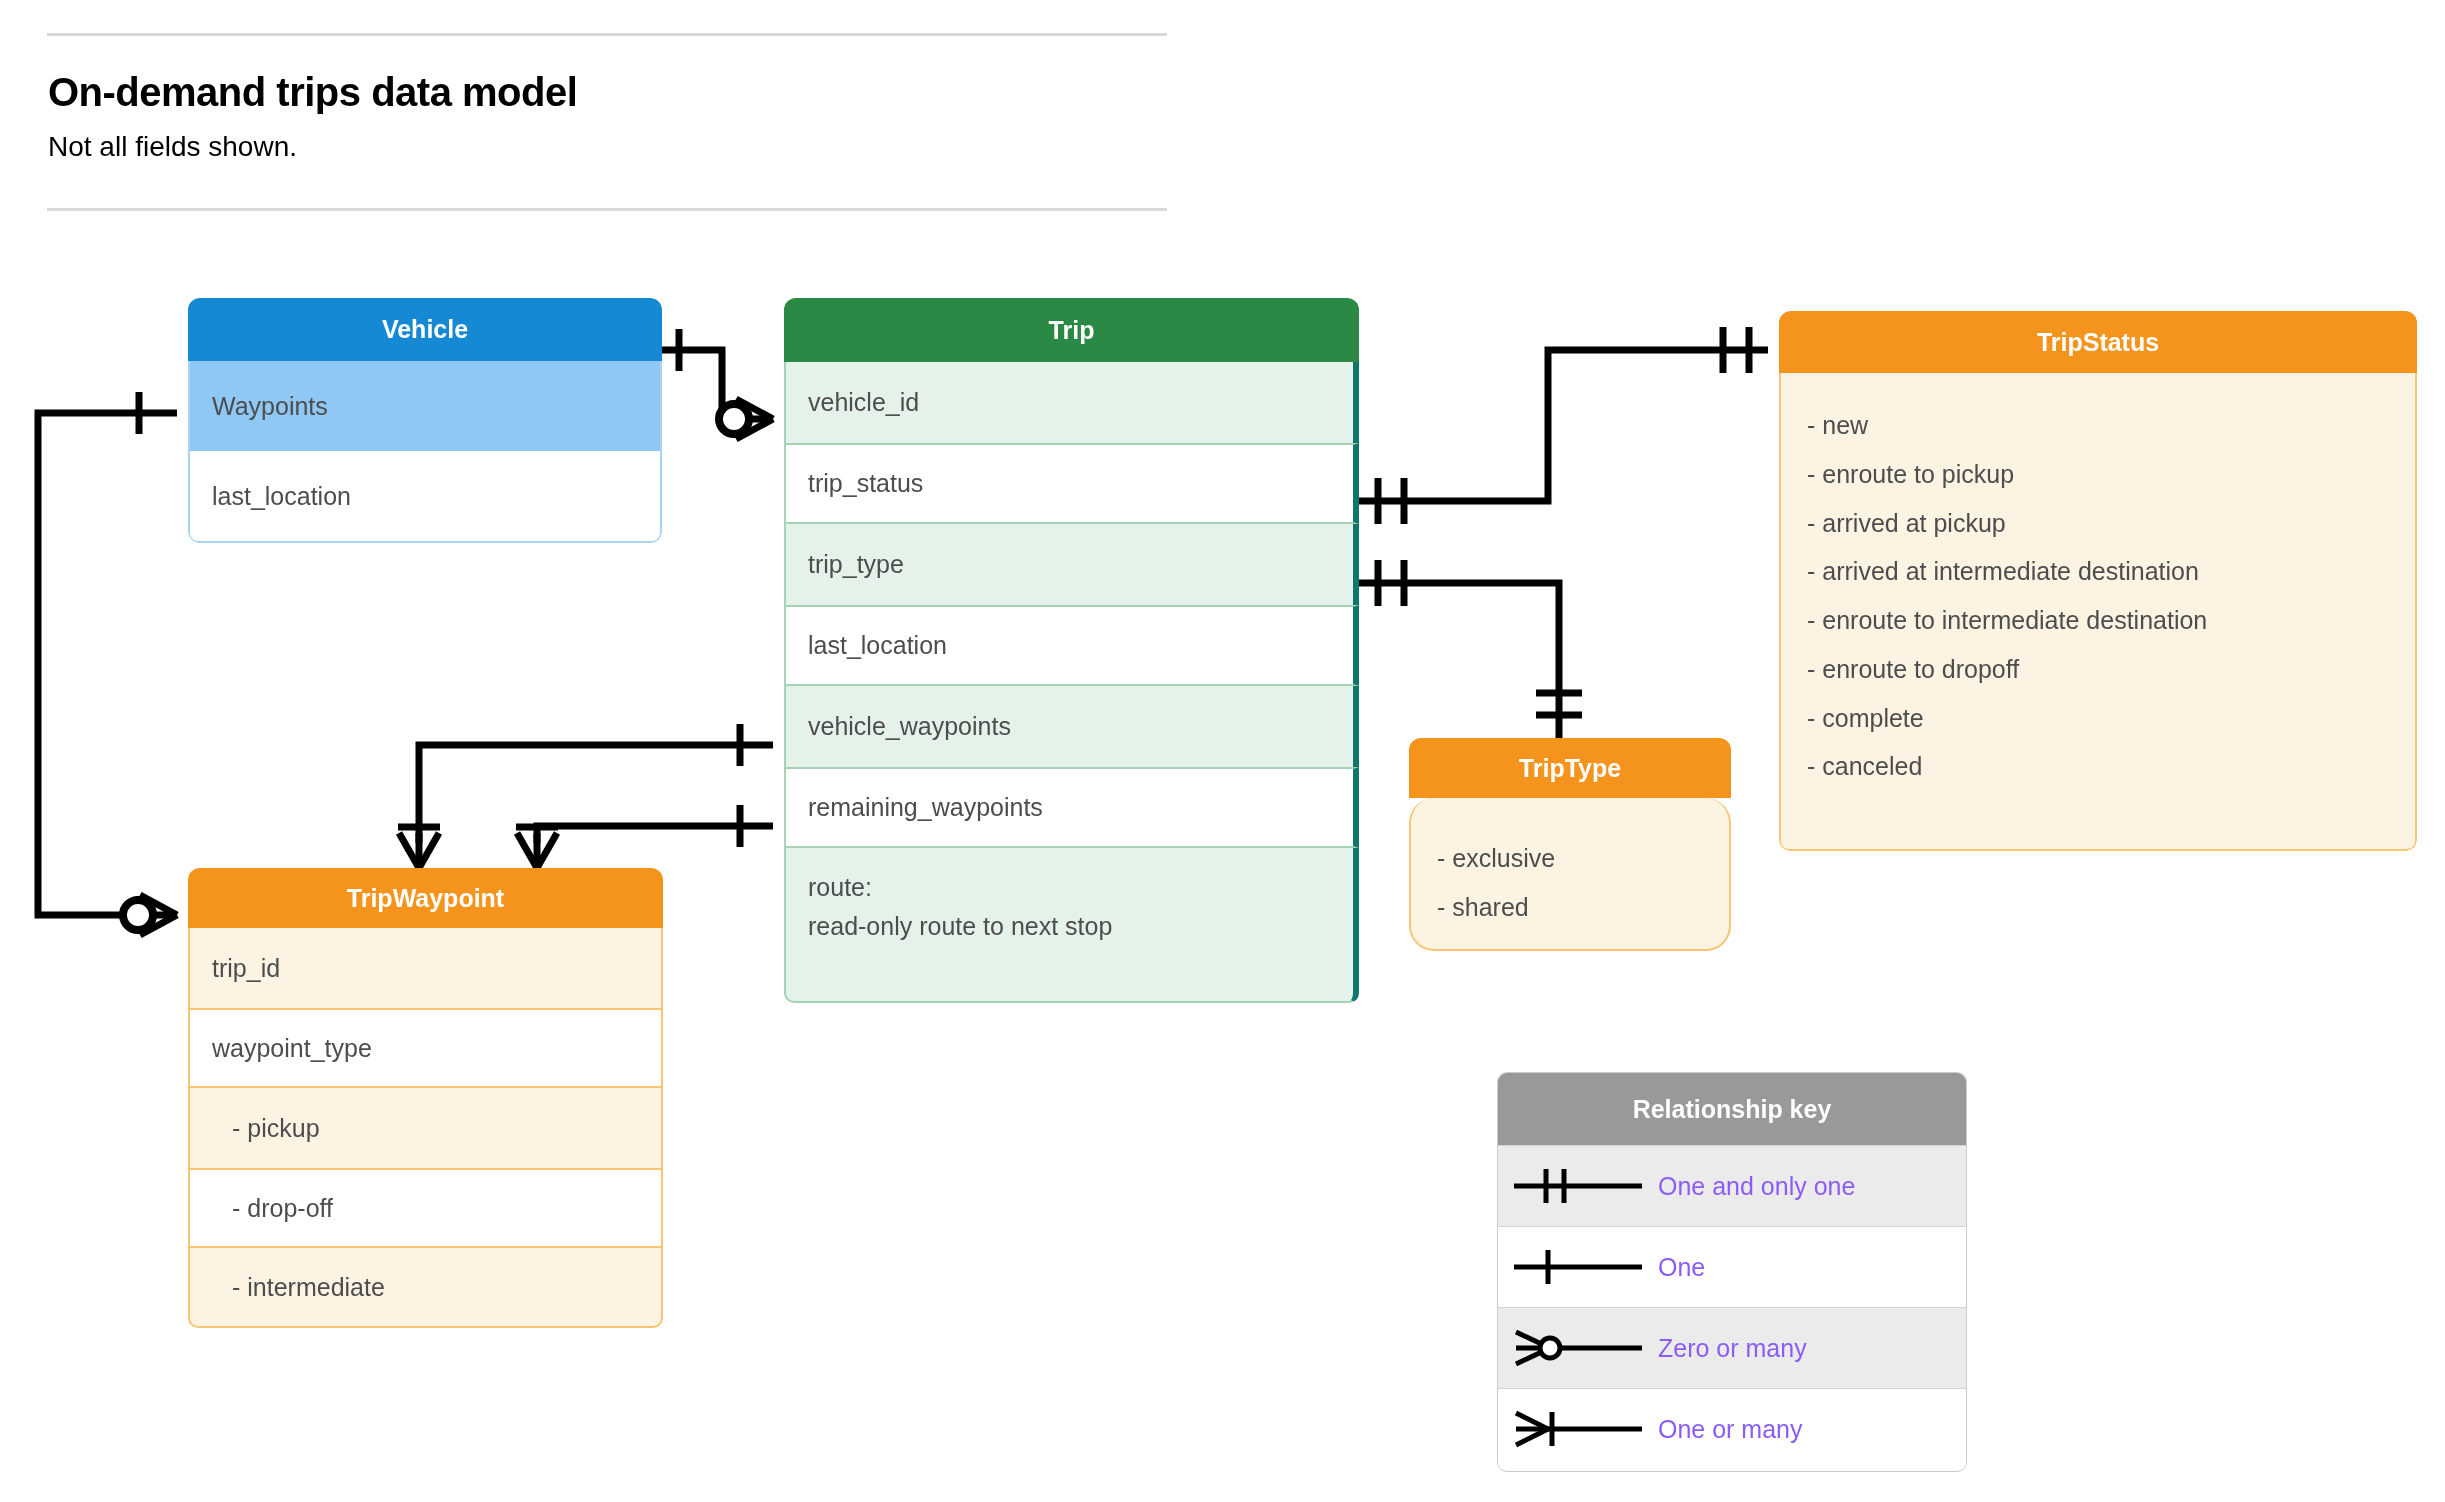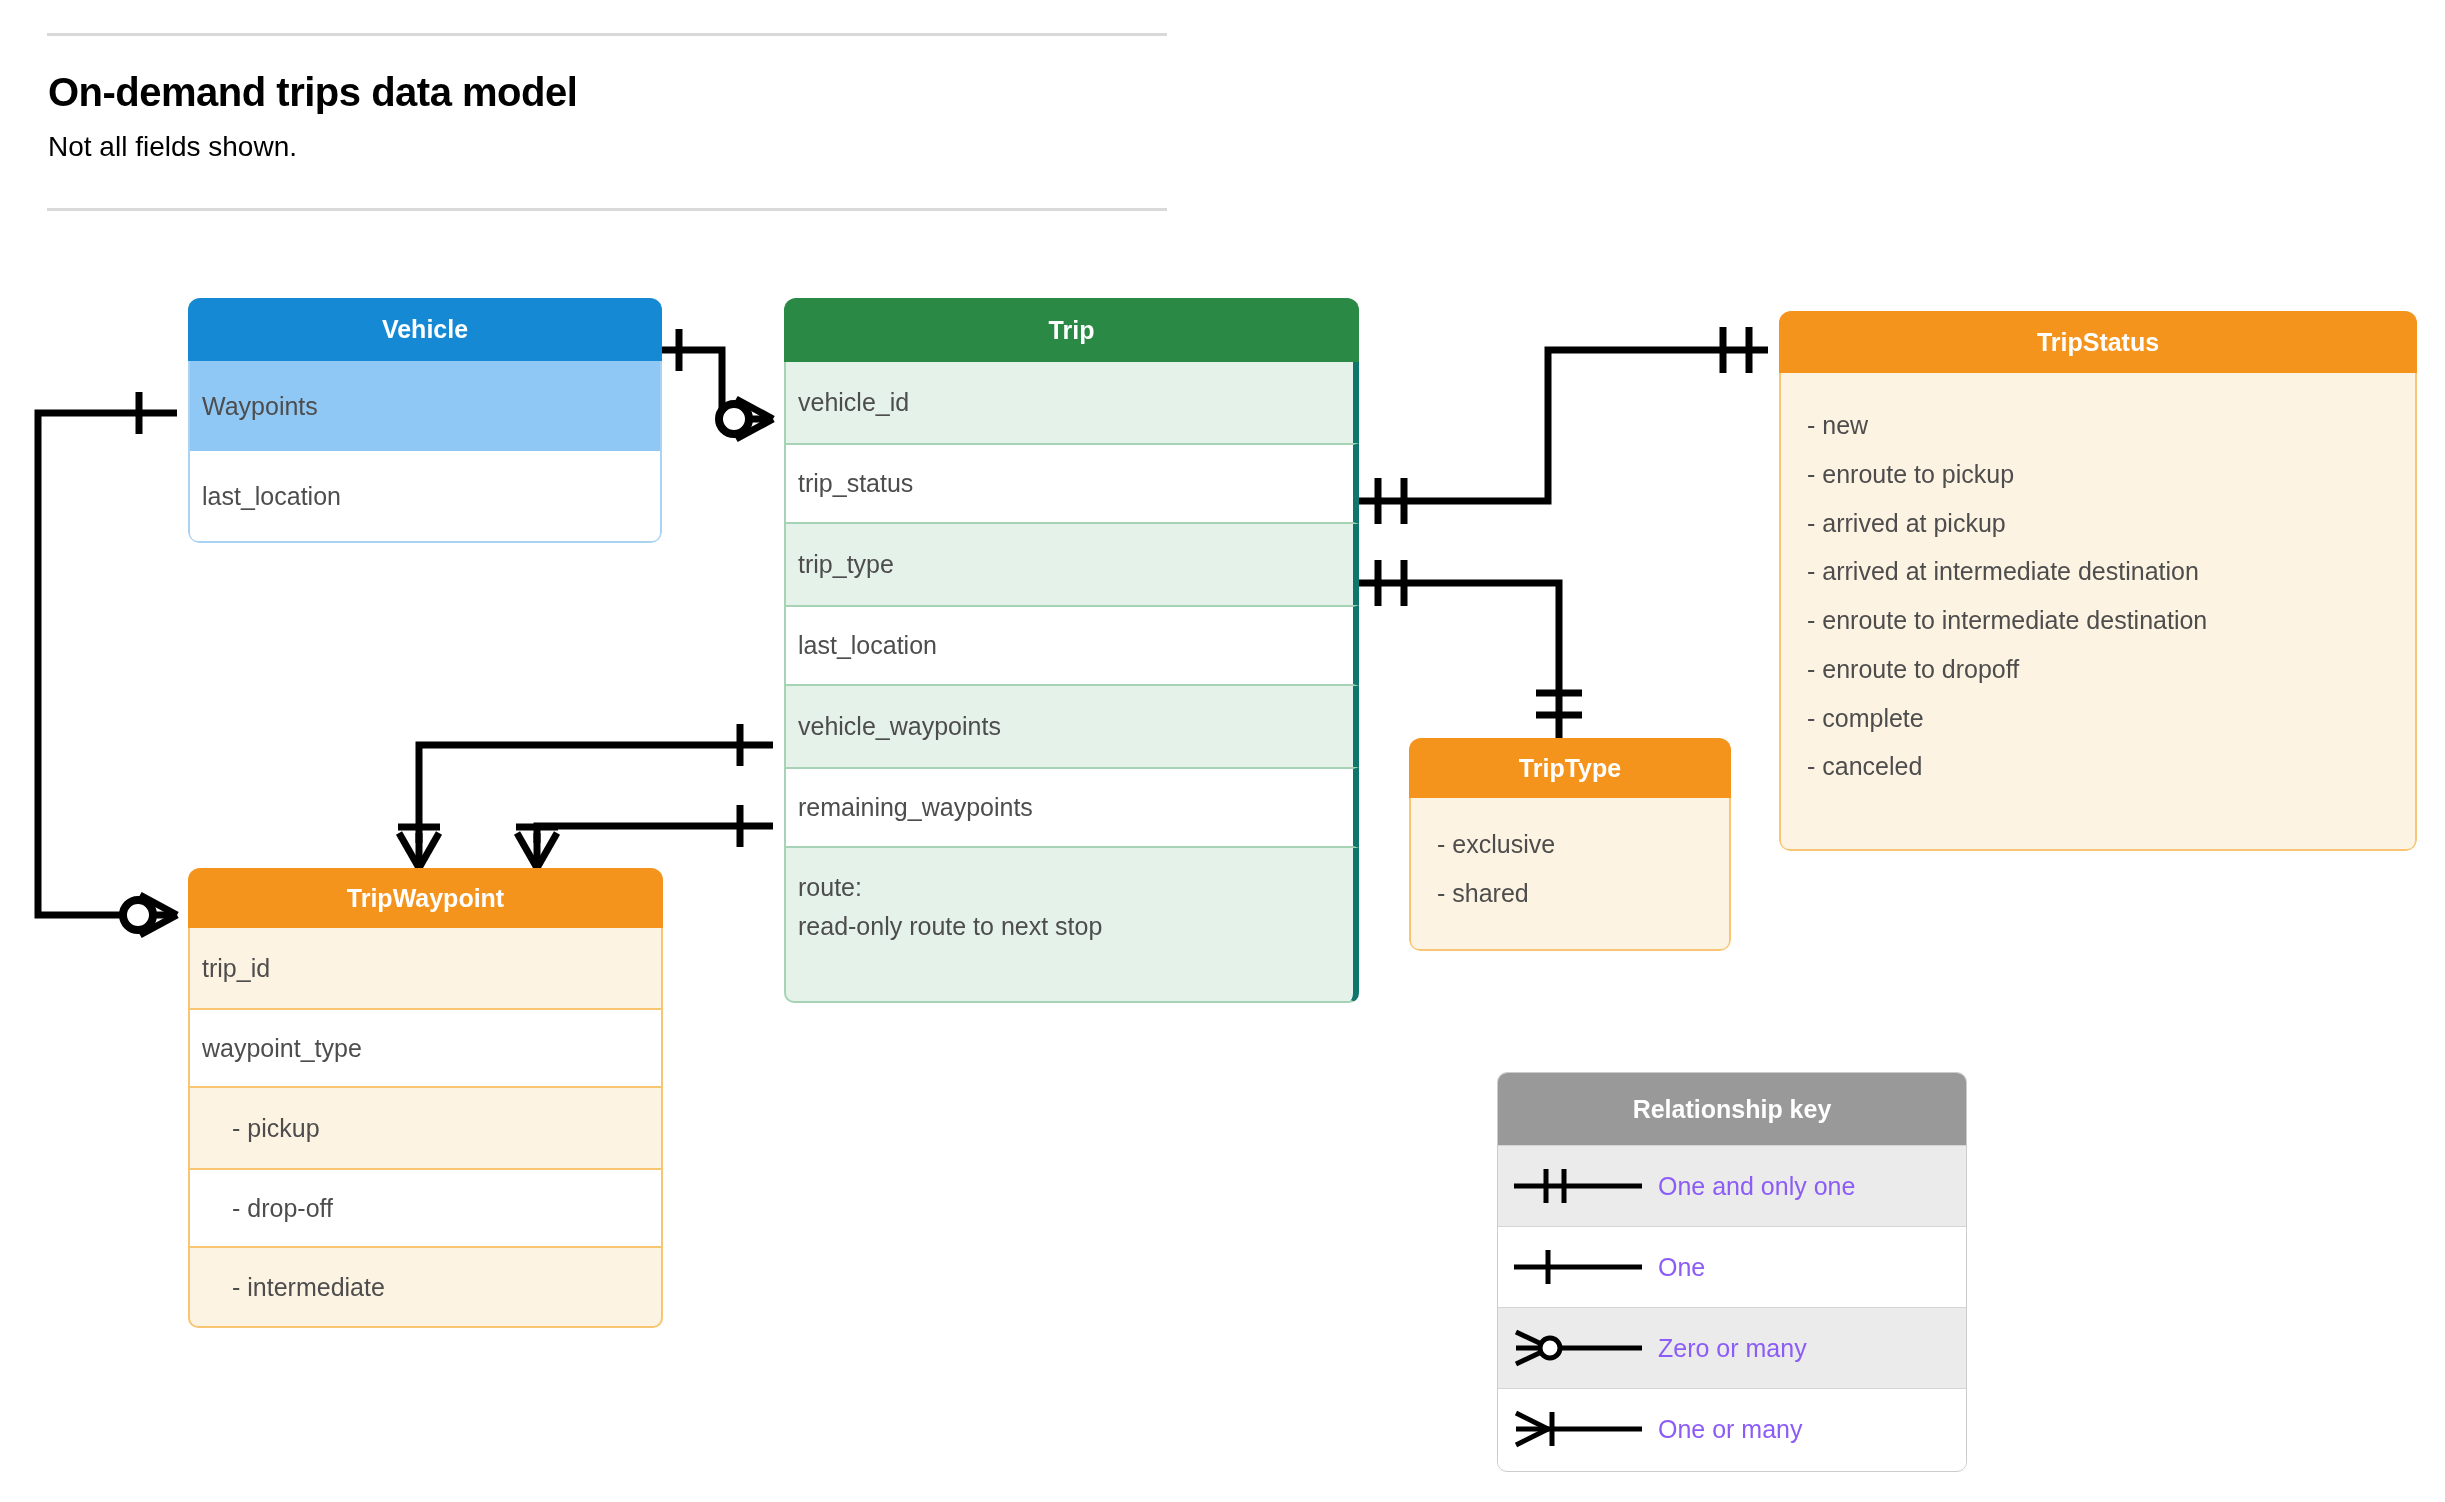--- a/index.html
+++ b/index.html
@@ -69,21 +69,21 @@
     display: flex;
     align-items: center;
     justify-content: center;
   }
   .row {
     box-sizing: border-box;
     display: flex;
     align-items: center;
     font-size: 25px;
     color: #4d4d4d;
-    padding-left: 12px;
+    padding-left: 22px;
   }
   .row.multiline {
     display: block;
     padding-top: 20px;
   }
   .row.multiline div { line-height: 1.55; }
   .row.indent { padding-left: 42px; }
 
   
   #entity-vehicle { left: 177px; top: 298px; width: 474px; height: 245px; }
@@ -125,21 +125,21 @@
   .enum-body .enum-item {
     font-size: 25px;
     color: #4d4d4d;
     line-height: 1.95;
     white-space: nowrap;
   }
 
   
   #entity-triptype { left: 1398px; top: 738px; width: 322px; height: 213px; }
   #entity-triptype .entity-title { height: 60px; background: #f5941d; }
-  #entity-triptype .enum-body { padding-top: 22px; height: calc(100% - 60px); }
+  #entity-triptype .enum-body { padding-top: 36px; height: calc(100% - 60px); border-radius: 25px; }
 
   
   #entity-tripwaypoint { left: 177px; top: 868px; width: 475px; height: 472px; }
   #entity-tripwaypoint .entity-title { height: 60px; background: #f5941d; }
   #entity-tripwaypoint .row { height: 80px; border-left: 2px solid #f8c572; border-right: 2px solid #f8c572; }
   #entity-tripwaypoint .row.cream { background: #fdf3e2; }
   #entity-tripwaypoint .row.white { background: #ffffff; border-top: 2px solid #f8c572; border-bottom: 2px solid #f8c572; }
   #entity-tripwaypoint .row.last {
     background: #fdf3e2; border-bottom: 2px solid #f8c572;
     border-bottom-left-radius: 10px; border-bottom-right-radius: 10px;

